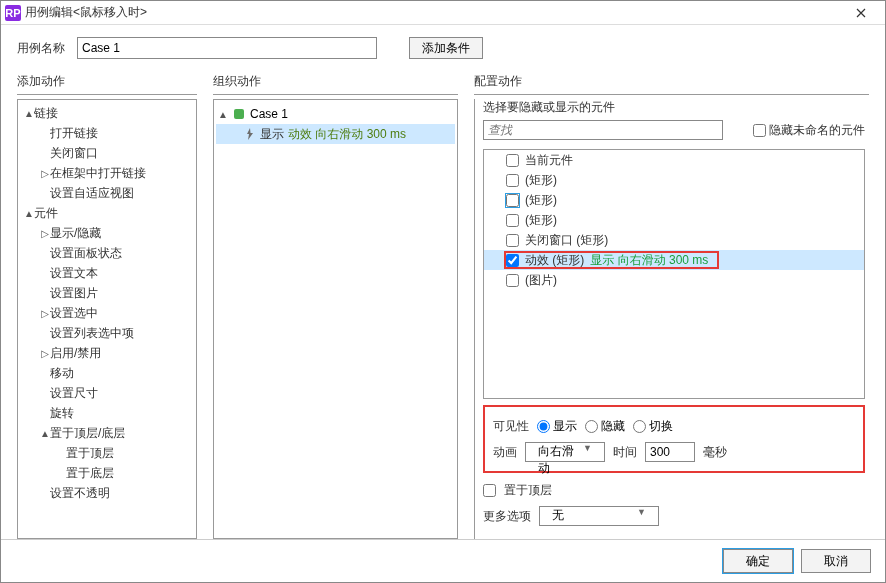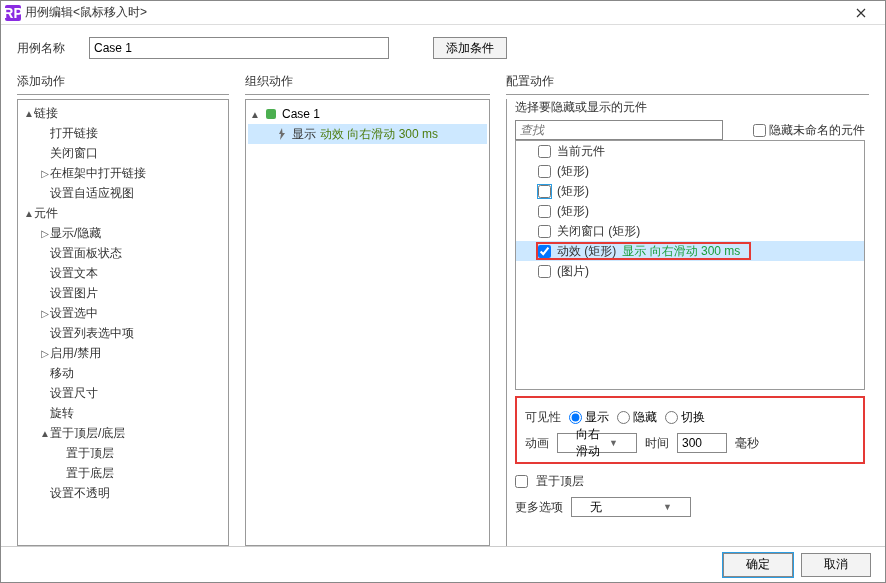--- a/index.html
+++ b/index.html
@@ -1,29 +1,29 @@
 <!DOCTYPE html>
 <html><head>
 <meta charset="utf-8">
 <style>
 * { box-sizing: border-box; margin: 0; padding: 0; font-family: "Microsoft YaHei", "SimSun", sans-serif; font-size: 12px; }
 body { background: #fff; width: 886px; height: 583px; overflow: hidden; display: flex; flex-direction: column; border: 1px solid #888; }
 .titlebar { height: 24px; display: flex; align-items: center; padding: 0 4px; border-bottom: 1px solid #ddd; }
-.app-icon { width: 16px; height: 16px; background: #8a2be2; display: inline-flex; align-items: center; justify-content: center; color: #fff; font-size: 14px; font-weight: bold; border-radius: 2px; margin-right: 4px; }
+.app-icon { width: 16px; height: 16px; background: #8a2be2; display: inline-flex; align-items: center; justify-content: center; color: #fff; font-size: 11px; font-weight: bold; border-radius: 2px; margin-right: 4px; }
 .titlebar .title { flex: 1; color: #333; }
 .close-btn { width: 40px; height: 24px; display: flex; align-items: center; justify-content: center; cursor: pointer; }
 .close-btn svg { width: 10px; height: 10px; }
 .body { flex: 1; display: flex; flex-direction: column; padding: 12px 16px 0 16px; }
-.name-row { display: flex; align-items: center; gap: 24px; margin-bottom: 14px; }
+.name-row { display: flex; align-items: center; gap: 12px; margin-bottom: 14px; }
 .name-row label { color: #333; }
 .name-input { width: 300px; height: 22px; border: 1px solid #888; padding: 0 4px; }
 .add-cond-btn { margin-left: 20px; height: 22px; padding: 0 12px; border: 1px solid #888; background: #f3f3f3; cursor: pointer; }
 .panels { flex: 1; display: flex; gap: 16px; min-height: 0; }
 .panel { display: flex; flex-direction: column; min-height: 0; }
-.panel.left { width: 212px; }
+.panel.left { width: 180px; }
 .panel.mid { width: 245px; }
 .panel.right { flex: 1; }
 .panel-title { color: #333; border-bottom: 1px solid #999; padding-bottom: 4px; margin-bottom: 4px; }
 .tree-wrap { flex: 1; border: 1px solid #999; overflow-y: scroll; overflow-x: hidden; background: #fff; }
 
 .tree { padding: 3px 0; }
 .node { display: flex; align-items: center; height: 20px; cursor: pointer; }
 .node .exp { width: 10px; text-align: center; color: #555; font-size: 10px; }
 .node .lbl { white-space: nowrap; color: #333; }
 .ind0 { padding-left: 6px; }
@@ -34,42 +34,42 @@
 .m-case { display: flex; align-items: center; height: 20px; padding-left: 2px; }
 .m-case .exp { width: 10px; color: #555; font-size: 10px; }
 .m-case .doticon { width: 14px; height: 14px; margin: 0 4px; }
 .m-action { height: 20px; display: flex; align-items: center; padding-left: 28px; background: #cde8ff; }
 .m-action .bolt { width: 12px; height: 12px; margin-right: 4px; }
 .m-action .a1 { color: #333; margin-right: 4px; }
 .m-action .a2 { color: #4d7c0f; text-align: center; }
 
 .right .config-wrap { flex: 1; border-left: 1px solid #999; padding: 0 4px 6px 8px; overflow: hidden; display: flex; flex-direction: column; }
 .sec-lbl { color: #333; margin: 0px 0 4px 0; }
-.search-row { display: flex; align-items: center; gap: 6px; margin-bottom: 0; }
+.search-row { display: flex; align-items: center; gap: 6px; margin-bottom: 9px; }
 .search-input { flex: 1; height: 20px; border: 1px solid #888; padding: 0 4px; font-style: italic; color: #999; }
 .hide-unnamed { display: flex; align-items: center; gap: 3px; color: #333; padding-left: 24px; }
 .widget-list { border: 1px solid #999; height: 250px; overflow: hidden; }
 .wrow { height: 20px; display: flex; align-items: center; padding-left: 22px; gap: 6px; }
 .wrow input[type=checkbox] { width: 13px; height: 13px; }
 .wrow.blue-cb input[type=checkbox] { outline: 1px solid #2c9de2; }
 .wrow .wlbl { color: #333; }
 .wrow .wextra { color: #1a9e3c; }
 .wrow.selected { background: #cde8ff; }
 .red-box1 { position: absolute; border: 2px solid #e53935; pointer-events: none; }
 .redwrap { position: relative; }
 .vis-block { border: 2px solid #e53935; padding: 6px 8px; margin-top: 6px; }
 .vis-row, .anim-row, .cb-row, .more-row { display: flex; align-items: center; gap: 8px; height: 26px; }
 .vis-row label, .anim-row label, .cb-row label, .more-row label { color: #333; }
 .radio-opt { display: flex; align-items: center; gap: 3px; }
 .sel, .num-in { height: 20px; border: 1px solid #888; background: #fff; }
-.sel { width: 80px; padding: 0 18px; display: flex; align-items: center; justify-content: space-between; cursor: pointer; }
+.sel { width: 80px; padding: 0 12px; display: flex; justify-content: space-between; cursor: pointer; }
 .sel .arrow { font-size: 9px; color: #666; }
 .num-in { width: 50px; padding: 8px 4px; }
 .cb-row { margin-top: 4px; }
-.footer { height: 36px; display: flex; align-items: center; justify-content: flex-end; gap: 8px; padding: 0 14px; border-top: 1px solid #ccc; }
+.footer { height: 43px; display: flex; align-items: center; justify-content: flex-end; gap: 8px; padding: 0 14px; border-top: 1px solid #ccc; }
 .dlg-btn { width: 70px; height: 24px; border: 1px solid #888; background: #f3f3f3; cursor: pointer; }
 .dlg-btn.primary { outline: 1px solid #2c9de2; }
 
 ::-webkit-scrollbar { width: 16px; background: #f0f0f0; }
 ::-webkit-scrollbar-thumb { background: #c6c6c6; border: 1px solid #aaa; }
 </style>
 </head>
 <body>
 
 <div class="titlebar">

